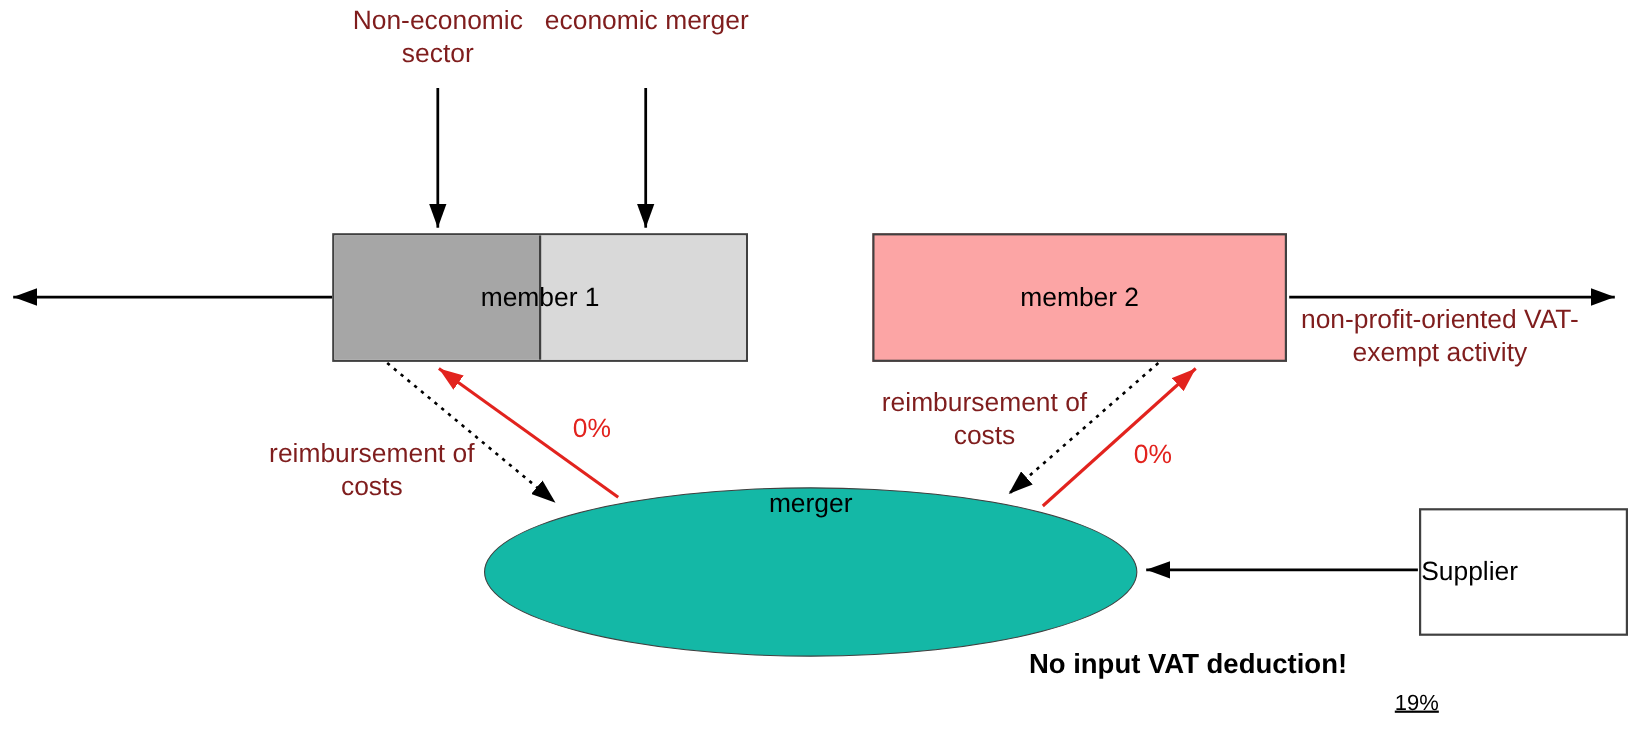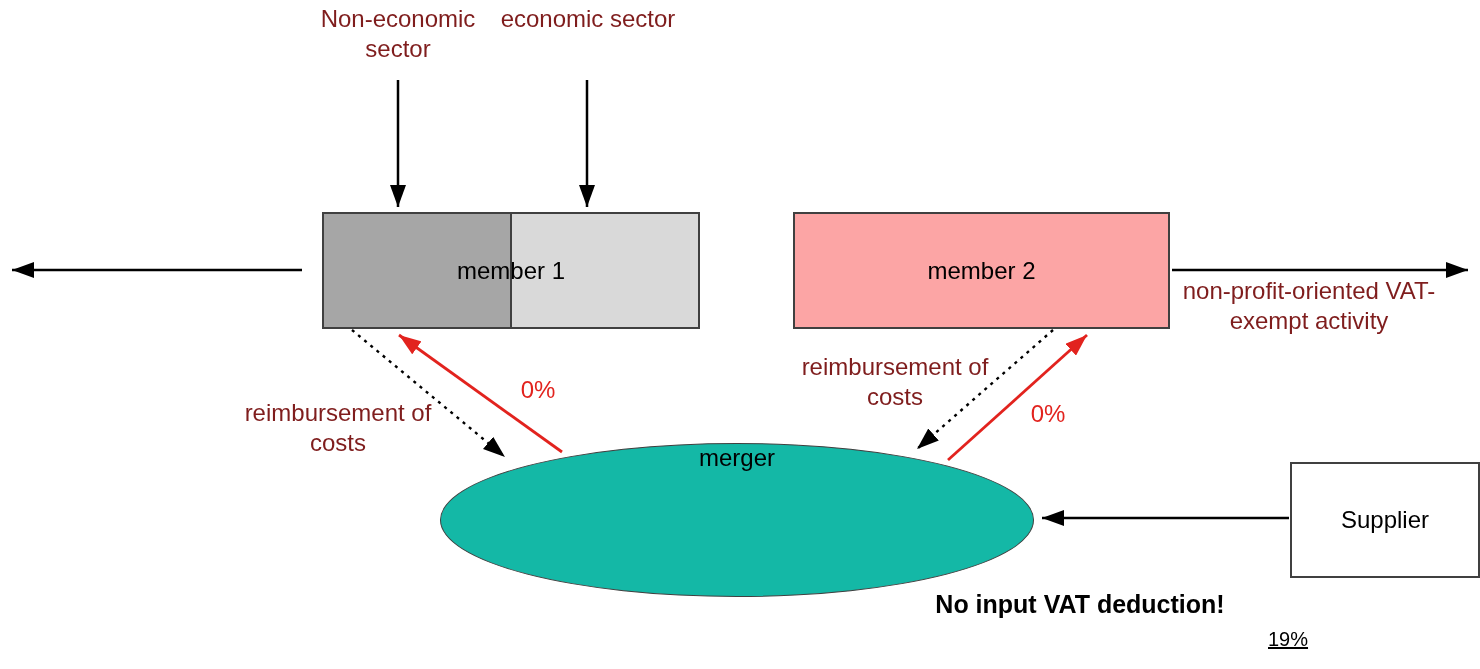--- a/index.html
+++ b/index.html
@@ -59,21 +59,21 @@
     font-size: 24px;
   }
   .supplier-box {
     position: absolute;
     left: 1290px; top: 462px;
     width: 186px; height: 112px;
     border: 2px solid #404040;
     background: #ffffff;
     display: flex;
     align-items: center;
-    justify-content: center;
+    justify-content: flex-start;
     font-size: 24px;
   }
   .footer-bold {
     position: absolute;
     left: 900px; top: 590px;
     width: 360px;
     font-size: 25px;
     font-weight: bold;
     text-align: center;
   }
@@ -116,23 +116,23 @@
     <line x1="352" y1="330" x2="505" y2="457" stroke="#000000" stroke-width="2.4" stroke-dasharray="3 5" marker-end="url(#ah-black)"></line>
     <line x1="562" y1="452" x2="399" y2="335" stroke="#e2231e" stroke-width="2.8" marker-end="url(#ah-red)"></line>
 
     <line x1="1053" y1="330" x2="917" y2="449" stroke="#000000" stroke-width="2.4" stroke-dasharray="3 5" marker-end="url(#ah-black)"></line>
     <line x1="948" y1="460" x2="1087" y2="335" stroke="#e2231e" stroke-width="2.8" marker-end="url(#ah-red)"></line>
 
     <line x1="1289" y1="518" x2="1042" y2="518" stroke="#000000" stroke-width="2.5" marker-end="url(#ah-black)"></line>
   </svg>
 
   <div class="lbl" style="left:288px; top:4px; width:220px;">Non-economic sector</div>
-  <div class="lbl" style="left:488px; top:4px; width:200px;">economic sector</div>
+  <div class="lbl" style="left:488px; top:4px; width:200px;">economic merger</div>
 
-  <div class="member-box" style="left:302px; width:374px;margin-left:20px;">
+  <div class="member-box" style="left:302px; width:374px;">
     <div class="half dark"></div>
     <div class="half light"></div>
     <div class="member-label">member 1</div>
   </div>
 
   <div class="member-box solid" style="left:793px; width:373px;">
     <div class="member-label">member 2</div>
   </div>
 
   <div class="lbl" style="left:1178px; top:276px; width:262px;">non-profit-oriented VAT-exempt activity</div>

